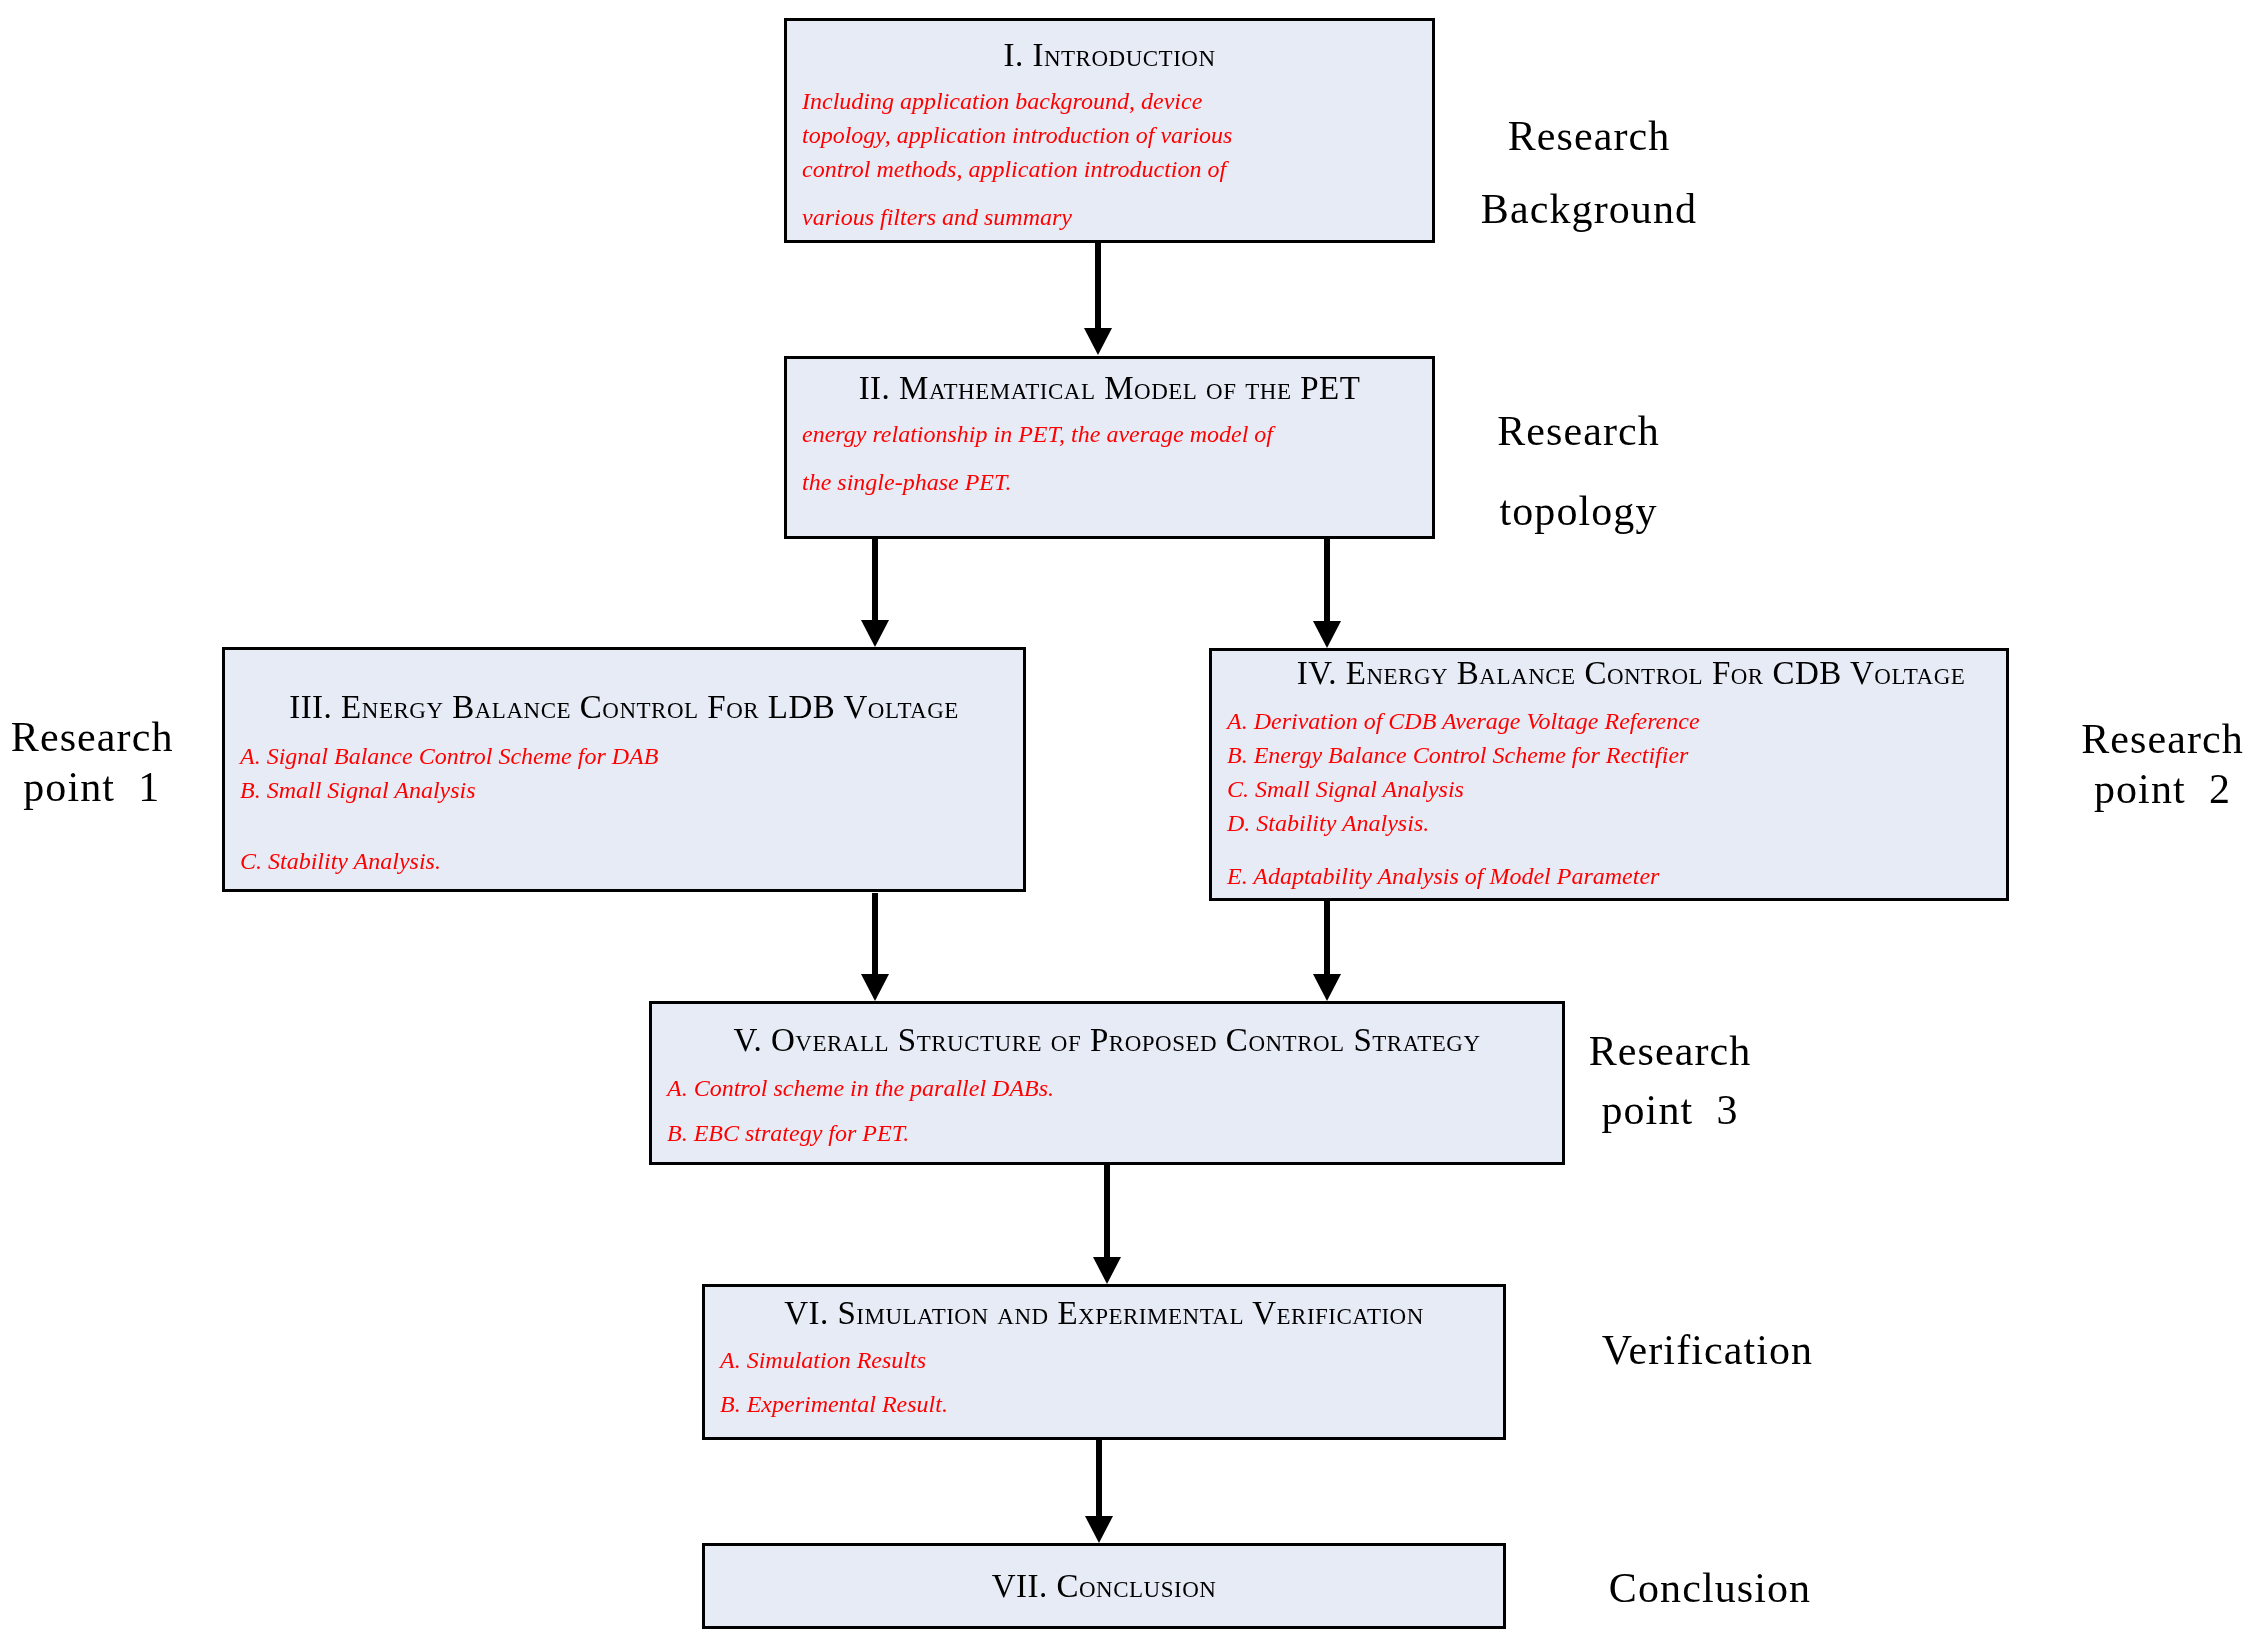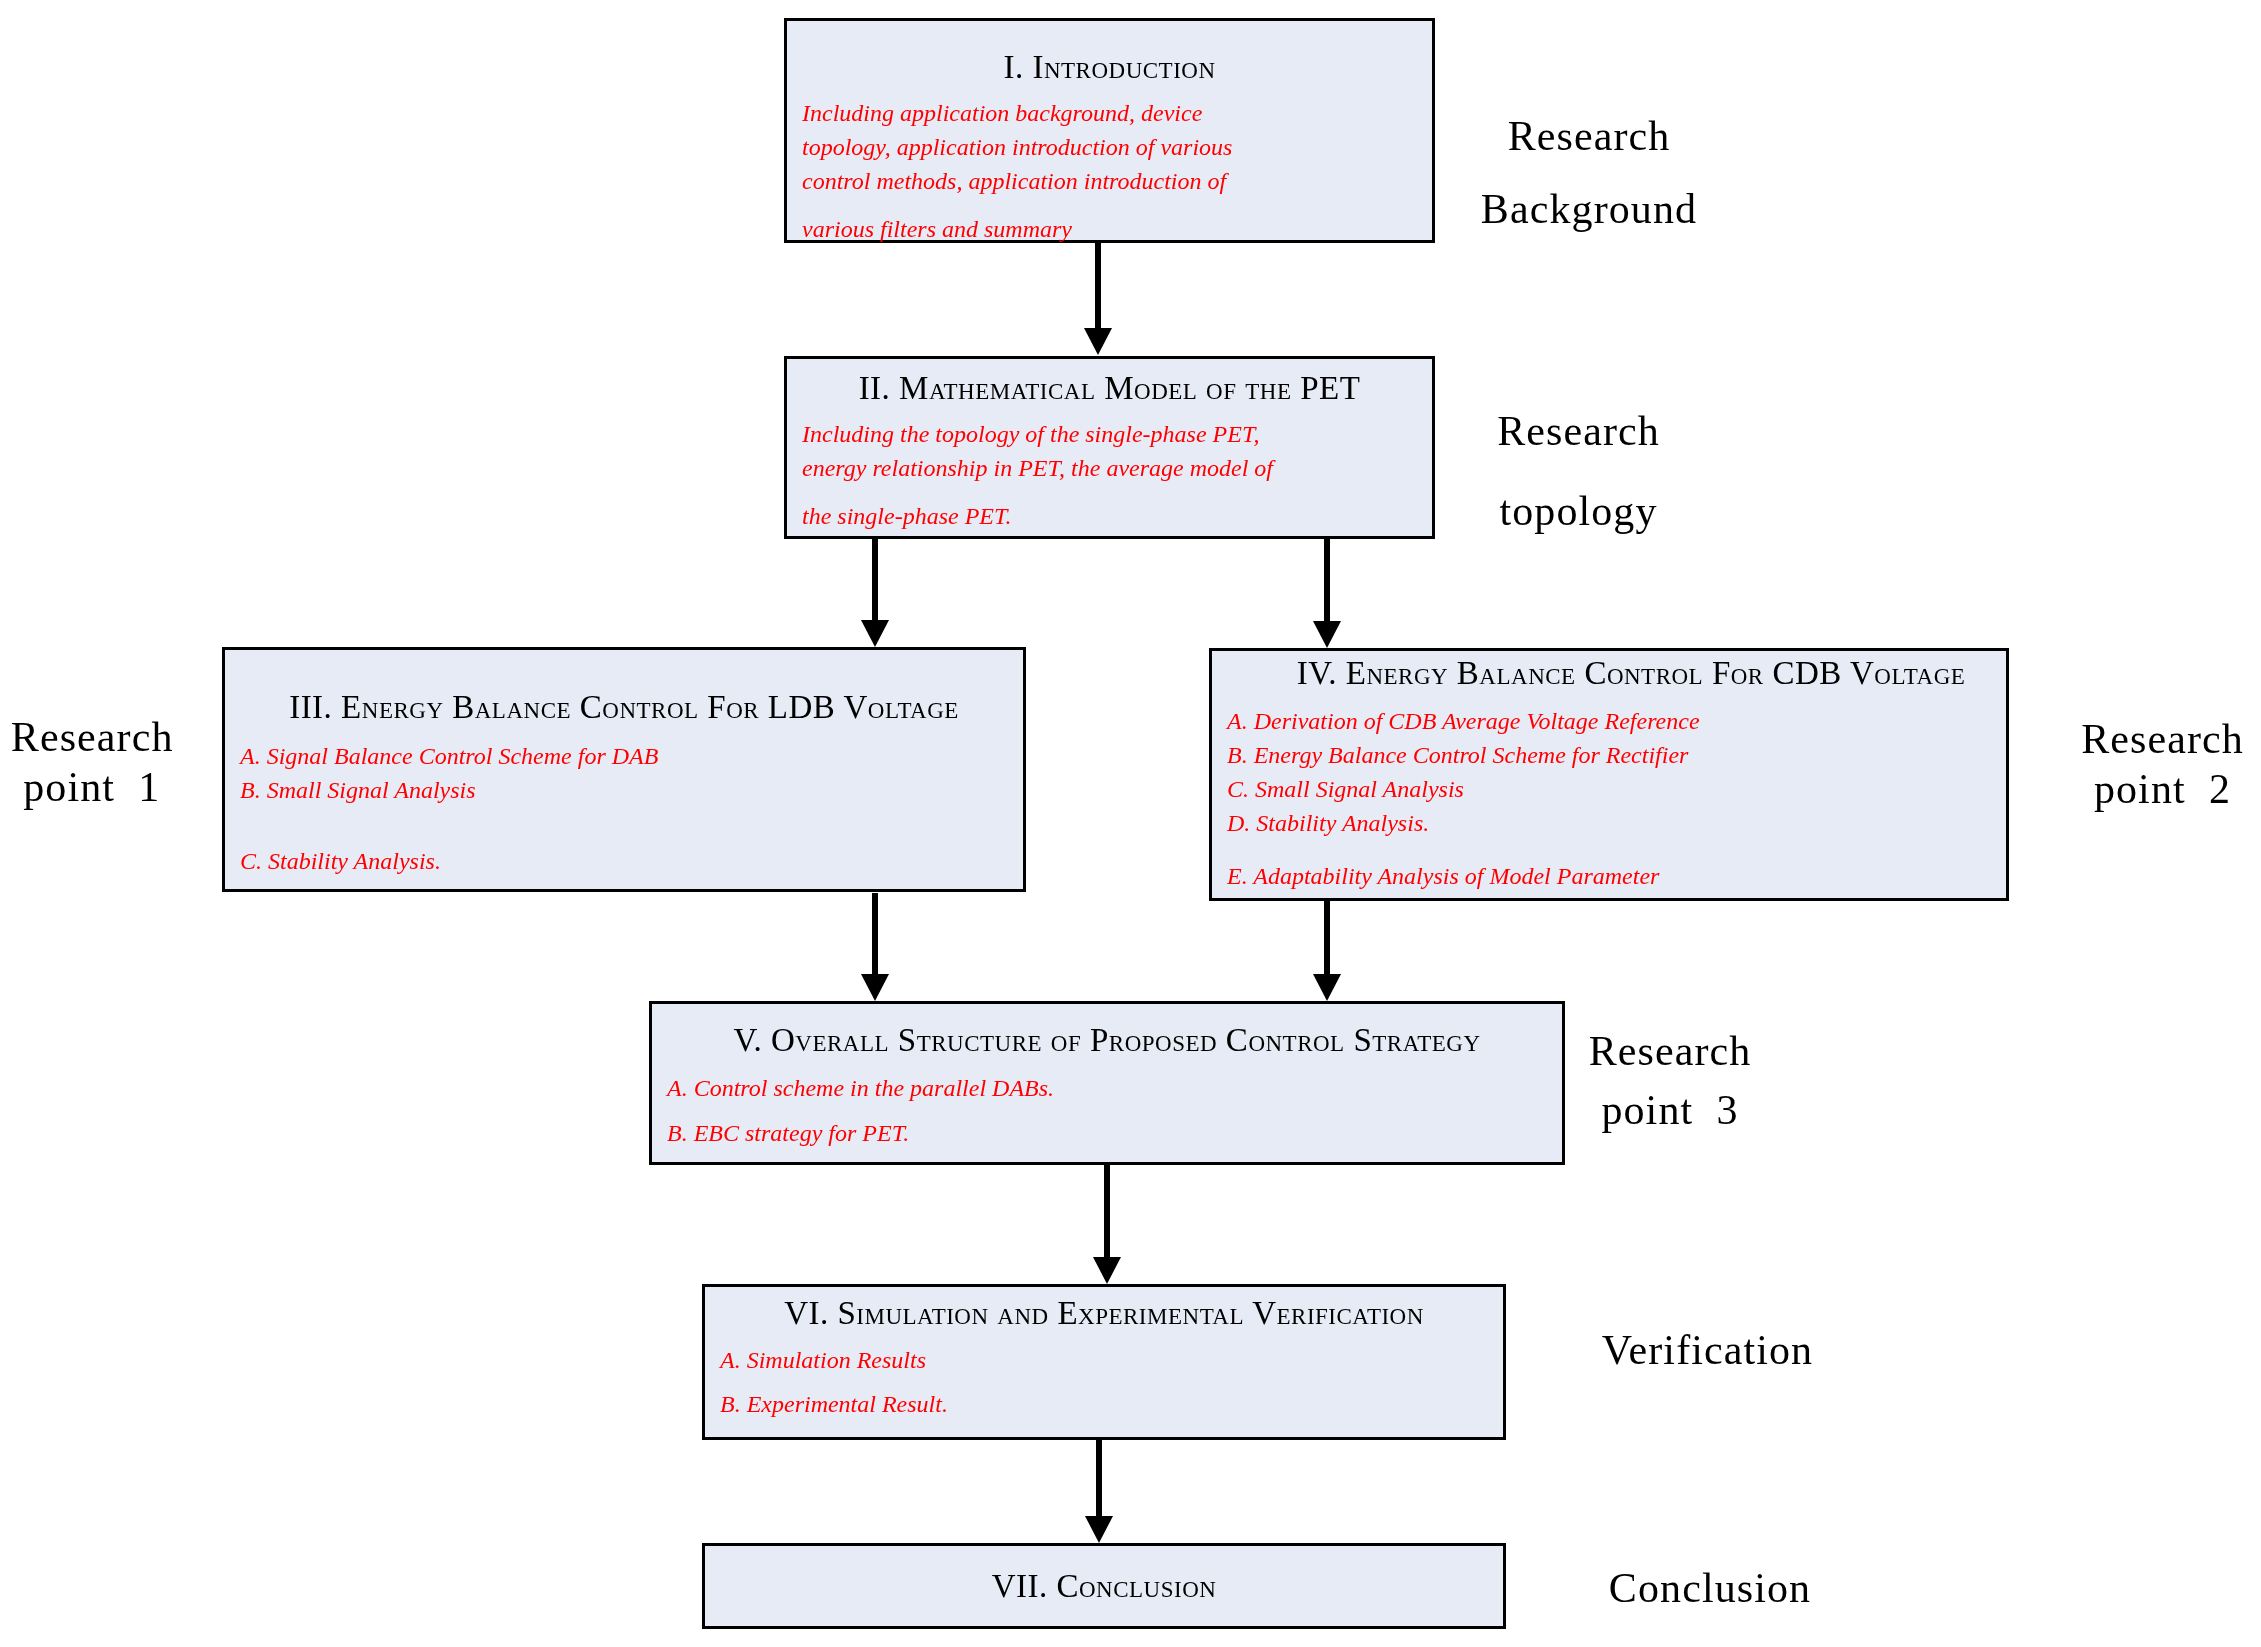--- a/index.html
+++ b/index.html
@@ -35,21 +35,21 @@
   }
   .box .d{
     font-size:24px;
     font-style:italic;
     color:var(--detail);
     line-height:34px;
     white-space:nowrap;
     padding-left:15px;
     padding-right:4.3px;
   }
-  .b1{left:784px;top:18.3px;width:651px;height:225px;padding-top:28px;}
+  .b1{left:784px;top:18.3px;width:651px;height:225px;padding-top:16px;}
   .b1 .title{margin-bottom:10.8px;}
   .b1 .d:last-child{margin-top:14px;}
   .b2{left:784px;top:356px;width:651px;height:183px;padding-top:10.8px;}
   .b2 .title{margin-bottom:10.8px;}
   .b2 .d:last-child{margin-top:14.5px;}
   .b3{left:222px;top:647px;width:804px;height:245px;padding-top:39px;}
   .b3 .title{margin-bottom:14px;}
   .b3 .d:last-child{margin-top:37px;}
   .b4{left:1209px;top:648px;width:800px;height:253px;padding-top:4.3px;}
   .b4 .title{margin-bottom:13px;padding-left:44px;}
@@ -106,21 +106,20 @@
 <div class="box b1">
   <div class="title">I. Introduction</div>
   <div class="d">Including application background, device</div>
   <div class="d">topology, application introduction of various</div>
   <div class="d">control methods, application introduction of</div>
   <div class="d">various filters and summary</div>
 </div>
 
 <div class="box b2">
   <div class="title">II. Mathematical Model of the PET</div>
-  <div class="d">Including the topology of the single-phase PET,</div>
   <div class="d">energy relationship in PET, the average model of</div>
   <div class="d">the single-phase PET.</div>
 </div>
 
 <div class="box b3">
   <div class="title">III. Energy Balance Control For LDB Voltage</div>
   <div class="d">A. Signal Balance Control Scheme for DAB</div>
   <div class="d">B. Small Signal Analysis</div>
   <div class="d">C. Stability Analysis.</div>
 </div>

